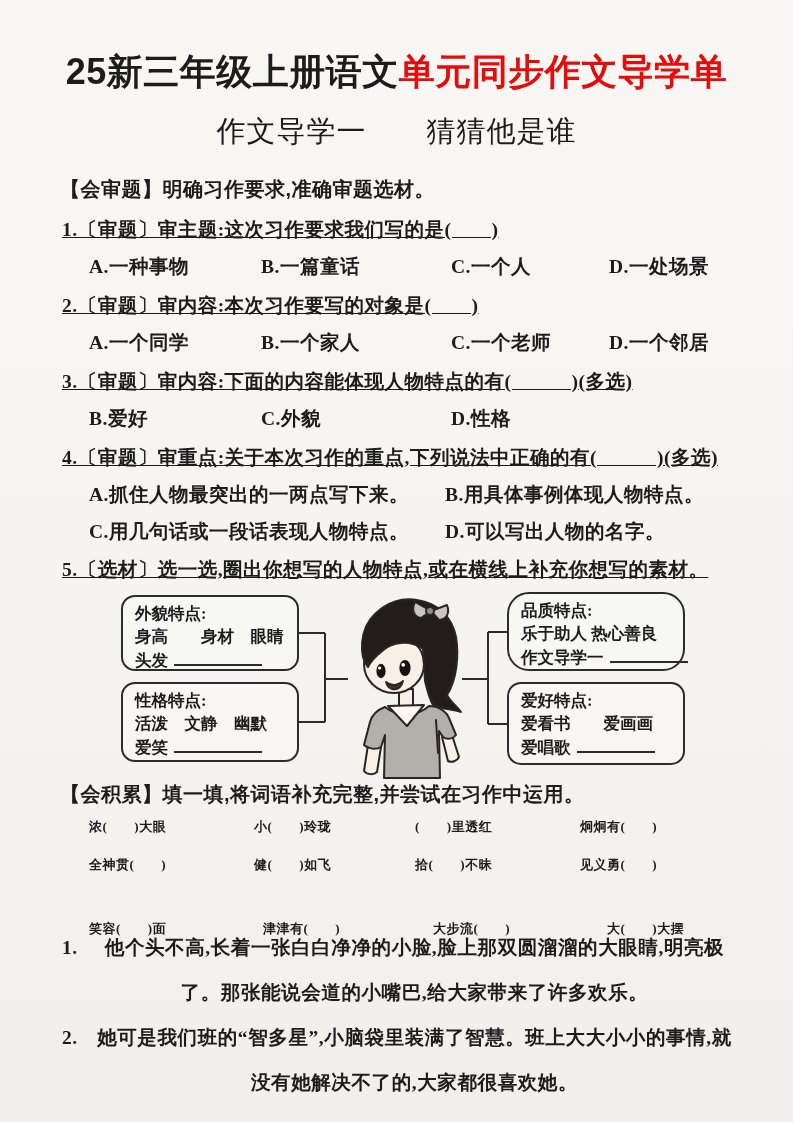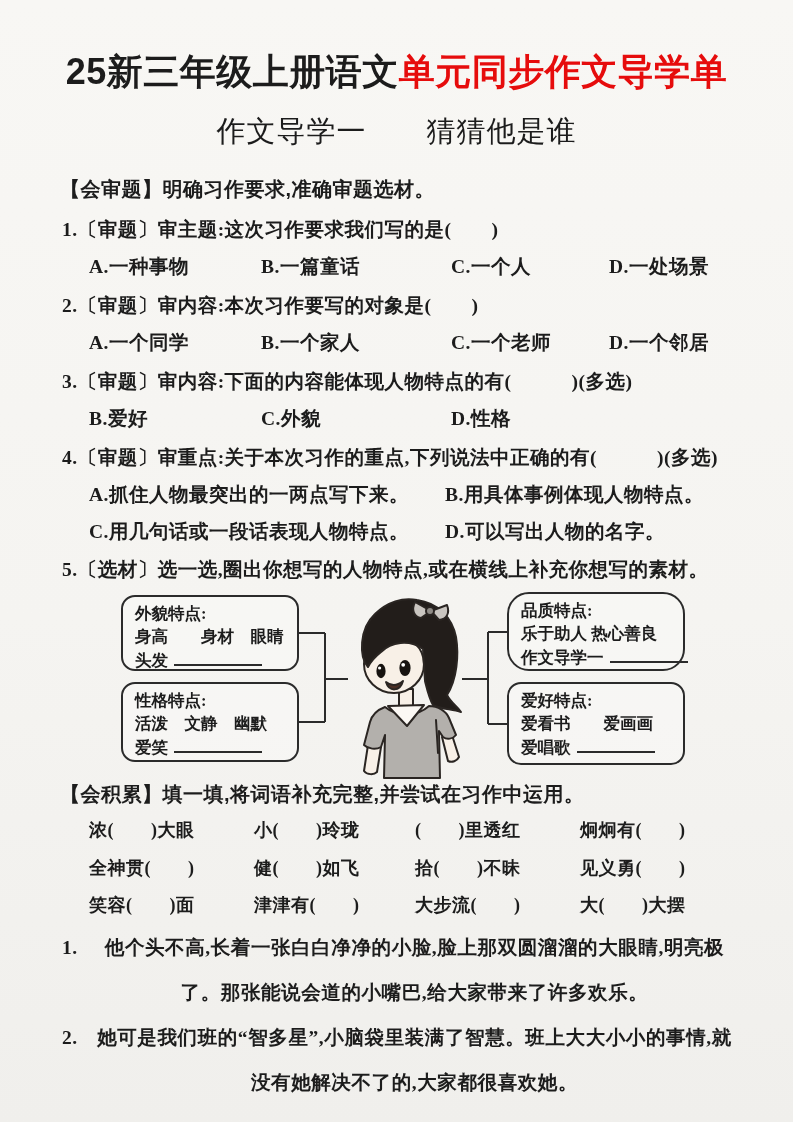--- a/index.html
+++ b/index.html
@@ -17,21 +17,21 @@
   .subtitle{
     position:absolute;top:112px;left:0;width:100%;text-align:center;
     font-size:29px;font-weight:500;letter-spacing:1px;
   }
   .sec-heading{
     position:absolute;left:60px;font-size:20px;font-weight:800;
     font-family:"Liberation Sans",sans-serif;letter-spacing:0.5px;white-space:nowrap;
   }
   .q{
     position:absolute;left:62px;font-size:19.5px;font-weight:600;
-    letter-spacing:0.5px;white-space:nowrap;
+    letter-spacing:0.5px;white-space:nowrap;text-decoration:underline;
   }
   .opts4{
     position:absolute;left:62px;width:712px;display:grid;
     grid-template-columns:172px 190px 158px auto;padding-left:27px;
     font-size:19.5px;font-weight:600;letter-spacing:0.5px;white-space:nowrap;box-sizing:border-box;
   }
   .opts2{
     position:absolute;left:62px;width:712px;display:grid;
     grid-template-columns:356px auto;padding-left:27px;
     font-size:19.5px;font-weight:600;letter-spacing:0.5px;white-space:nowrap;box-sizing:border-box;
@@ -43,21 +43,21 @@
     padding:5px 8px 4px 12px;font-size:16.5px;font-weight:600;line-height:1.42;
     box-sizing:border-box;white-space:nowrap;background:rgba(255,255,255,0.25);
   }
   .dbox .blank{display:inline-block;border-bottom:2px solid #2b2b2b;height:13px;margin-left:6px;}
   .blank.w90{width:88px;}
   .blank.w78{width:78px;}
   .girl{position:absolute;left:328px;top:0;width:140px;height:195px;}
   .wrow{
     position:absolute;left:62px;width:712px;display:grid;
     grid-template-columns:165px 161px 165px auto;padding-left:27px;
-    font-size:18px;font-weight:600;letter-spacing:0.5px;white-space:nowrap;box-sizing:border-box;
+    font-size:13px;font-weight:600;letter-spacing:0.5px;white-space:nowrap;box-sizing:border-box;
   }
   .sent{
     position:absolute;left:62px;width:678px;display:flex;
     font-size:19.5px;font-weight:600;line-height:2.3;letter-spacing:0.6px;
   }
   .sent .num{width:27px;flex:none;}
   .sent .stext{flex:1;text-align:center;}
   .footer{
     position:absolute;top:1128px;left:0;width:100%;text-align:center;
     font-size:15.5px;font-weight:400;letter-spacing:3px;
@@ -169,21 +169,21 @@
     <span>小(　　)玲珑</span>
     <span>(　　)里透红</span>
     <span>炯炯有(　　)</span>
   </div>
   <div class="wrow" style="top:856px;">
     <span>全神贯(　　)</span>
     <span>健(　　)如飞</span>
     <span>拾(　　)不昧</span>
     <span>见义勇(　　)</span>
   </div>
-  <div class="wrow" style="top:893px;">
+  <div class="wrow" style="top:920px;gap:9px;">
     <span>笑容(　　)面</span>
     <span>津津有(　　)</span>
     <span>大步流(　　)</span>
     <span>大(　　)大摆</span>
   </div>
 
   <div class="sent" style="top:926px;">
     <span class="num">1.</span>
     <span class="stext">他个头不高,长着一张白白净净的小脸,脸上那双圆溜溜的大眼睛,明亮极了。那张能说会道的小嘴巴,给大家带来了许多欢乐。</span>
   </div>

